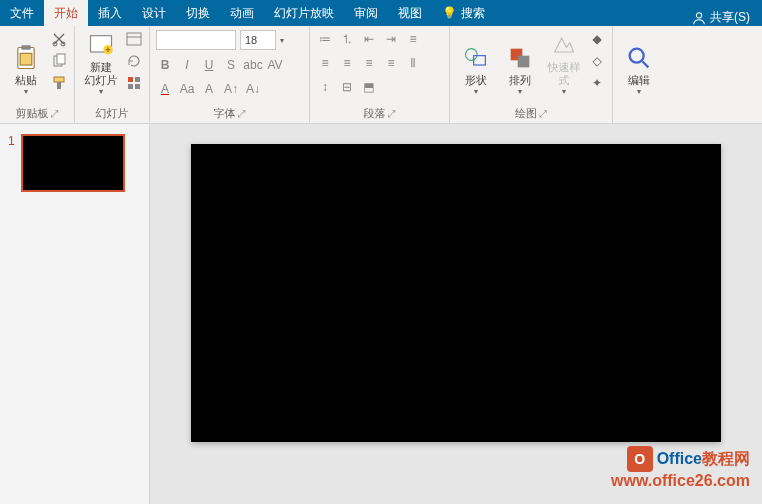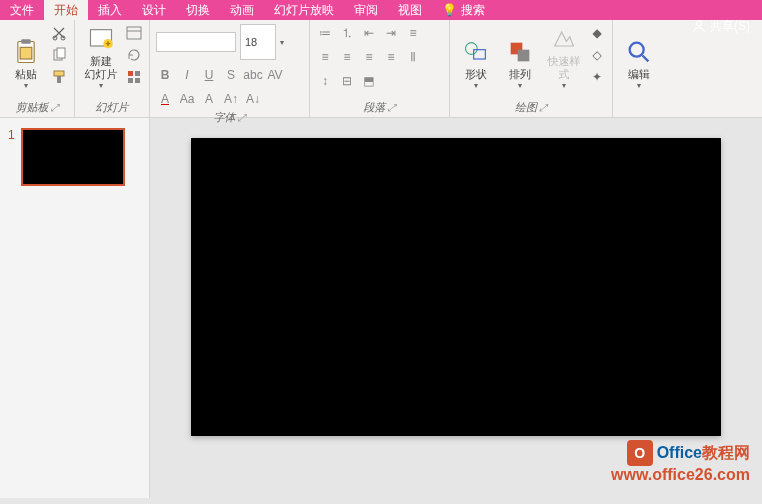--- a/index.html
+++ b/index.html
@@ -1,35 +1,35 @@
 <!DOCTYPE html>
 <html><head>
 <meta charset="utf-8">
 <style>
   * { box-sizing: border-box; margin: 0; padding: 0; }
   body { font-family: "Microsoft YaHei", Arial, sans-serif; font-size: 12px; background: #e6e6e6; width: 762px; height: 504px; overflow: hidden; }
-  .titlebar { background: #ec4899; height: 20px; display: flex; align-items: center; color: #fff; }
+  .titlebar { background: #0369a1; height: 26px; display: flex; align-items: flex-end; color: #fff; }
   .tabs { display: flex; height: 26px; }
   .tab { padding: 0 10px; line-height: 26px; cursor: pointer; font-size: 12px; }
   .tab.active { background: #f3f2f1; color: #b7472a; }
   .search-tab { display: flex; align-items: center; gap: 4px; padding: 0 10px; }
   .spacer { flex: 1; }
   .share { display: flex; align-items: center; gap: 4px; padding: 0 12px; margin-top: 32px; }
   .ribbon { background: #f3f2f1; height: 98px; border-bottom: 1px solid #d4d4d4; display: flex; }
   .group { border-right: 1px solid #d4d4d4; display: flex; flex-direction: column; justify-content: space-between; padding: 4px 6px 2px; }
   .group-body { display: flex; align-items: flex-start; gap: 4px; flex: 1; }
-  .group-label { text-align: center; color: #666; font-size: 11px; padding-top: 2px; display: flex; justify-content: center; align-items: center; gap: 2px; font-style: italic; }
+  .group-label { text-align: center; color: #666; font-size: 11px; padding-top: 2px; display: flex; justify-content: center; align-items: center; gap: 2px; }
   .big-btn { display: flex; flex-direction: column; align-items: center; justify-content: flex-end; width: 40px; height: 66px; color: #444; cursor: pointer; }
   .big-btn .icon { width: 28px; height: 28px; margin-bottom: 2px; }
   .big-btn .lbl { font-size: 11px; line-height: 13px; text-align: center; }
   .col { display: flex; flex-direction: column; gap: 4px; }
   .small-icon { width: 18px; height: 18px; display: inline-flex; align-items: center; justify-content: center; color: #666; cursor: pointer; font-size: 12px; }
   .row { display: flex; align-items: center; gap: 4px; }
   .font-sel { border: 1px solid #c8c8c8; background: #fff; height: 20px; width: 80px; font-size: 11px; padding: 0 4px; color: #888; }
-  .size-sel { border: 1px solid #c8c8c8; background: #fff; height: 36px; width: 36px; font-size: 11px; padding: 0 4px; color: #444; text-align: left; }
+  .size-sel { border: 1px solid #c8c8c8; background: #fff; height: 20px; width: 36px; font-size: 11px; padding: 0 4px; color: #444; text-align: left; }
   .btn-s { color: #888; width: 18px; height: 18px; display: inline-flex; justify-content: center; align-items: center; cursor: pointer; font-size: 12px; }
   .disabled { color: #bbb; }
   .dlg { font-size: 10px; color: #888; cursor: pointer; }
   .workspace { display: flex; height: calc(504px - 26px - 98px); background: #e6e6e6; }
   .thumb-panel { width: 150px; background: #f4f4f4; border-right: 1px solid #d4d4d4; padding: 10px 8px; }
   .thumb-wrap { display: flex; gap: 6px; }
   .thumb-num { color: #b7472a; font-size: 12px; }
   .thumb { width: 104px; height: 58px; border: 2px solid #d35230; background: #000; }
   .slide-area { flex: 1; display: flex; justify-content: center; align-items: flex-start; padding: 20px 30px; position: relative; }
   .slide { width: 530px; height: 298px; background: #000; box-shadow: 0 2px 6px rgba(0,0,0,.25); }

